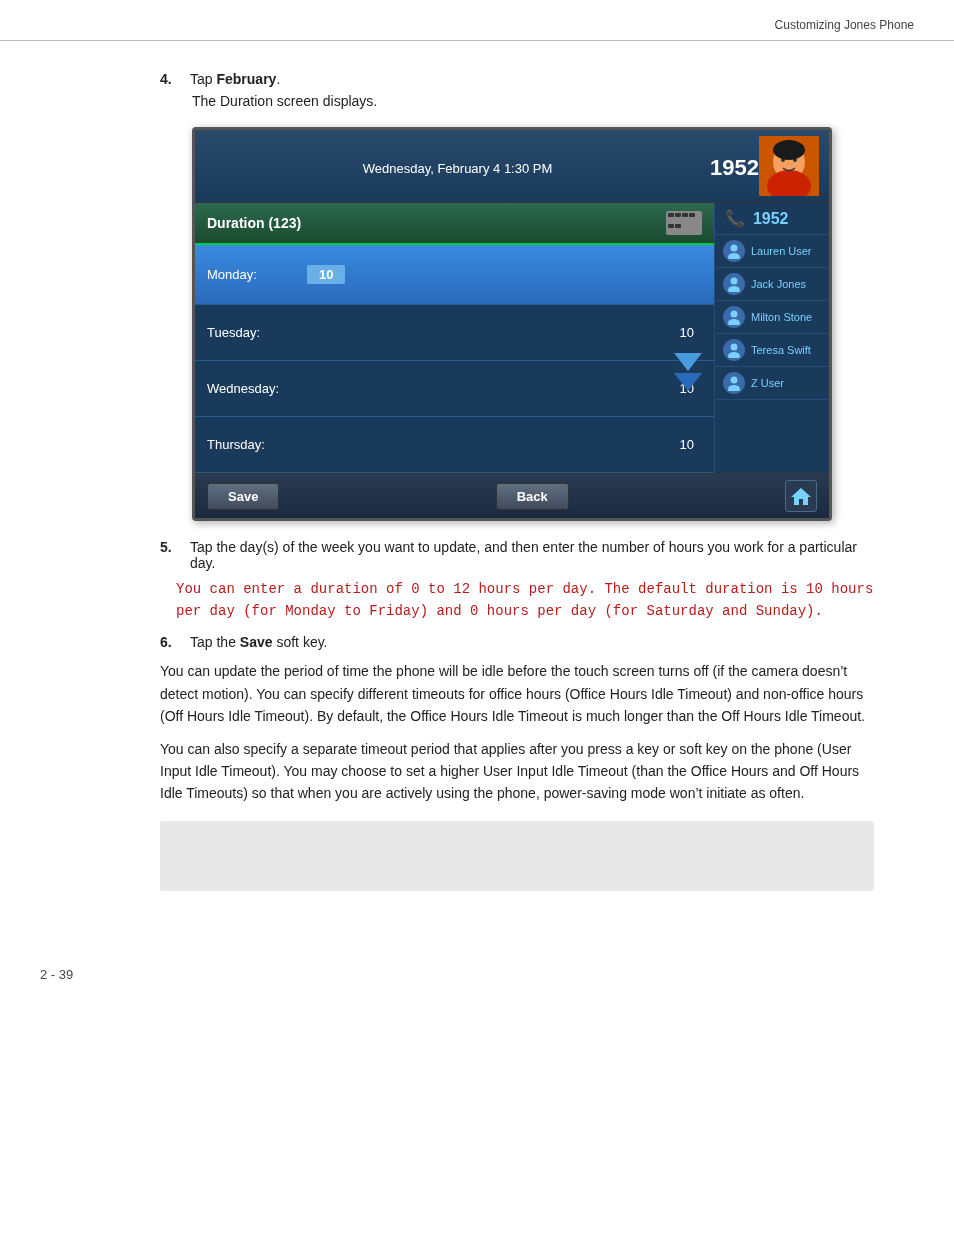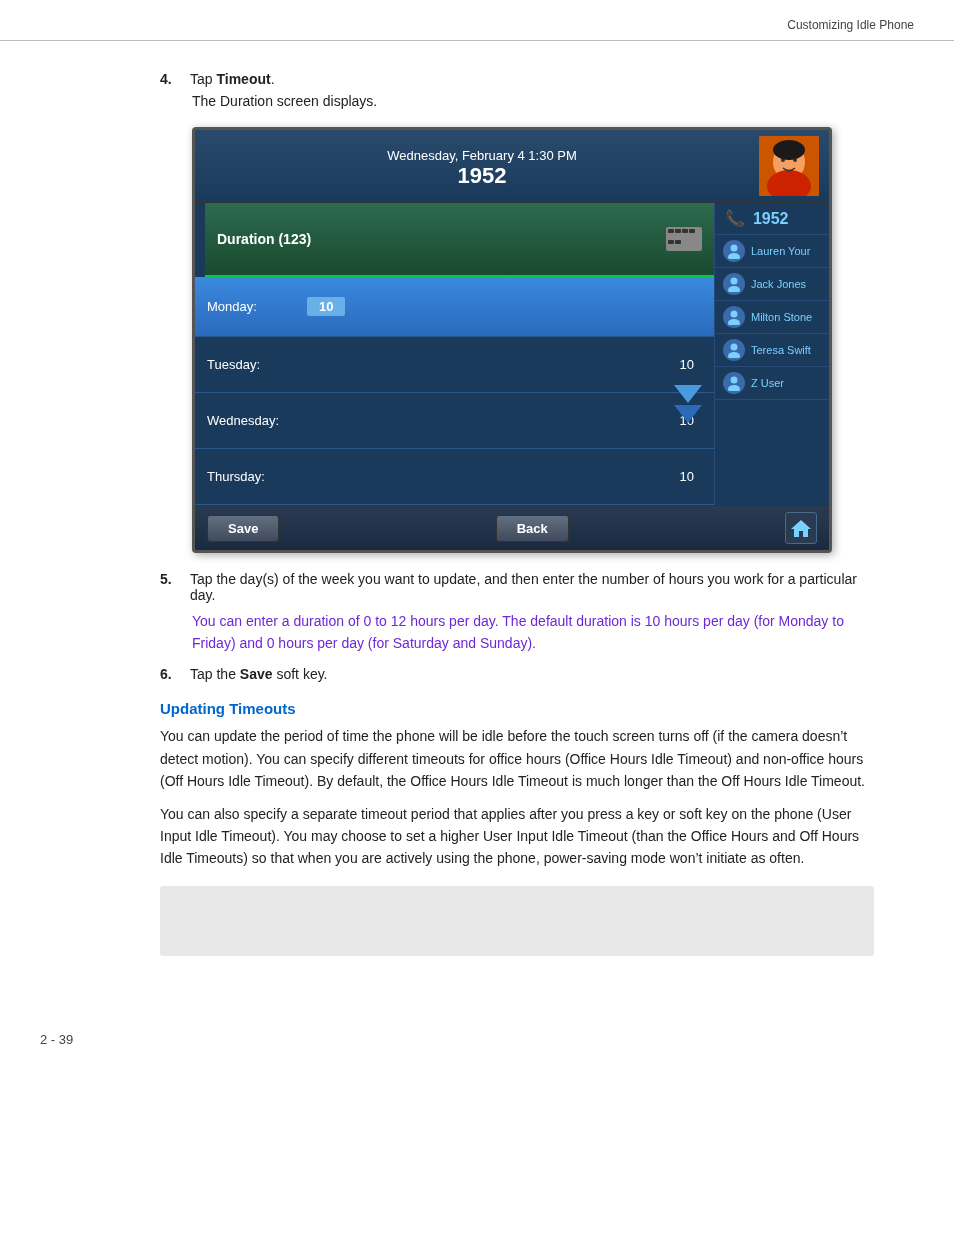--- a/index.html
+++ b/index.html
@@ -84,26 +84,25 @@
       display: flex;
     }
 
     .phone-main {
       flex: 1;
       padding: 0;
     }
 
     .duration-bar {
       background: linear-gradient(180deg, #2d6a4f 0%, #1a4a2f 100%);
-      padding: 24px 12px;
+      padding: 8px 12px;
       display: flex;
       align-items: center;
       justify-content: space-between;
       border-bottom: 2px solid #00cc44;
-      margin-left: 10px;
     }
 
     .duration-label {
       color: #fff;
       font-weight: bold;
       font-size: 14px;
     }
 
     .duration-icon {
       width: 36px;
@@ -239,24 +238,25 @@
       border-radius: 3px;
       cursor: pointer;
     }
 
     
     .step-block-5 {
       margin: 12px 0;
     }
 
     .step-para {
-      margin: 8px 0 8px 32px;
+      margin: 8px 0 8px 16px;
       font-size: 14px;
       line-height: 1.55;
-      color: #6d28d9;
+      color: #b91c1c;
+      font-family: Liberation Mono, monospace;
     }
 
     .step-block-6 {
       margin: 10px 0;
     }
 
     
     .section-heading {
       color: #0066cc;
       font-size: 15px;
@@ -294,39 +294,39 @@
 
     .step-number-label {
       font-weight: bold;
       margin-right: 6px;
       min-width: 24px;
     }
 
     .phone-header-left {
       flex: 1;
       display: flex;
-      flex-direction: column;
+      flex-direction: row;
       align-items: center;
       padding: 8px 0 4px 0;
     }
   </style>
 </head>
 <body>
 
 <div class="page-header">
-  <span>Customizing Idle Phone</span>
+  <span>Customizing Jones Phone</span>
 </div>
 
 <div class="page-content">
 
   <div class="step-block">
     <div class="step-row">
       <span class="step-number-label">4.</span>
       <span>
-        <span>Tap </span><strong>Timeout</strong><span>.</span>
+        <span>Tap </span><strong>February</strong><span>.</span>
       </span>
     </div>
     <div class="step-sub">The Duration screen displays.</div>
   </div>
 
   <div class="phone-ui">
 
     <div class="phone-header">
       <div class="phone-header-left">
         <div class="phone-date-time">Wednesday, February 4  1:30 PM</div>
@@ -396,21 +396,21 @@
           <span style="font-size:16px;">📞</span>
           <span>1952</span>
         </div>
         <div class="sidebar-contact">
           <div class="contact-icon">
             <svg width="16" height="16" viewBox="0 0 16 16">
               <circle cx="8" cy="5" r="3.5" fill="#7ad0ff"></circle>
               <ellipse cx="8" cy="14" rx="6" ry="4" fill="#7ad0ff"></ellipse>
             </svg>
           </div>
-          <span class="contact-name">Lauren Your</span>
+          <span class="contact-name">Lauren User</span>
         </div>
         <div class="sidebar-contact">
           <div class="contact-icon">
             <svg width="16" height="16" viewBox="0 0 16 16">
               <circle cx="8" cy="5" r="3.5" fill="#7ad0ff"></circle>
               <ellipse cx="8" cy="14" rx="6" ry="4" fill="#7ad0ff"></ellipse>
             </svg>
           </div>
           <span class="contact-name">Jack Jones</span>
         </div>
@@ -465,21 +465,20 @@
 
   <div class="step-block-6">
     <div class="step-row">
       <span class="step-number-label">6.</span>
       <span>
         <span>Tap the </span><strong>Save</strong><span> soft key.</span>
       </span>
     </div>
   </div>
 
-  <div class="section-heading">Updating Timeouts</div>
   <div class="section-para">You can update the period of time the phone will be idle before the touch screen turns off (if the camera doesn’t detect motion). You can specify different timeouts for office hours (Office Hours Idle Timeout) and non-office hours (Off Hours Idle Timeout). By default, the Office Hours Idle Timeout is much longer than the Off Hours Idle Timeout.</div>
   <div class="section-para">You can also specify a separate timeout period that applies after you press a key or soft key on the phone (User Input Idle Timeout). You may choose to set a higher User Input Idle Timeout (than the Office Hours and Off Hours Idle Timeouts) so that when you are actively using the phone, power-saving mode won’t initiate as often.</div>
 
   <div class="note-box"></div>
 
 </div>
 
 <div class="page-number">2 - 39</div>
 
 </body></html>

